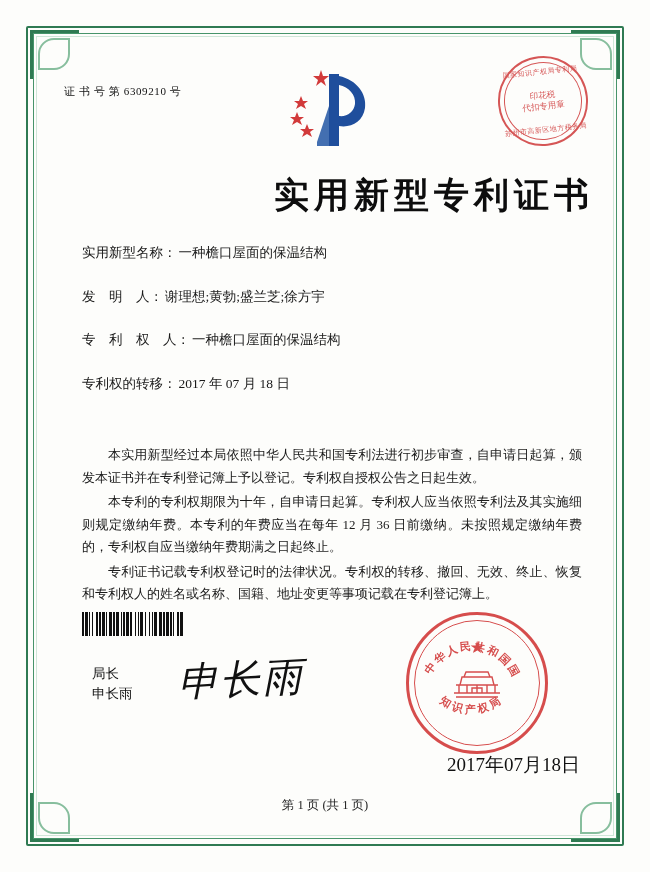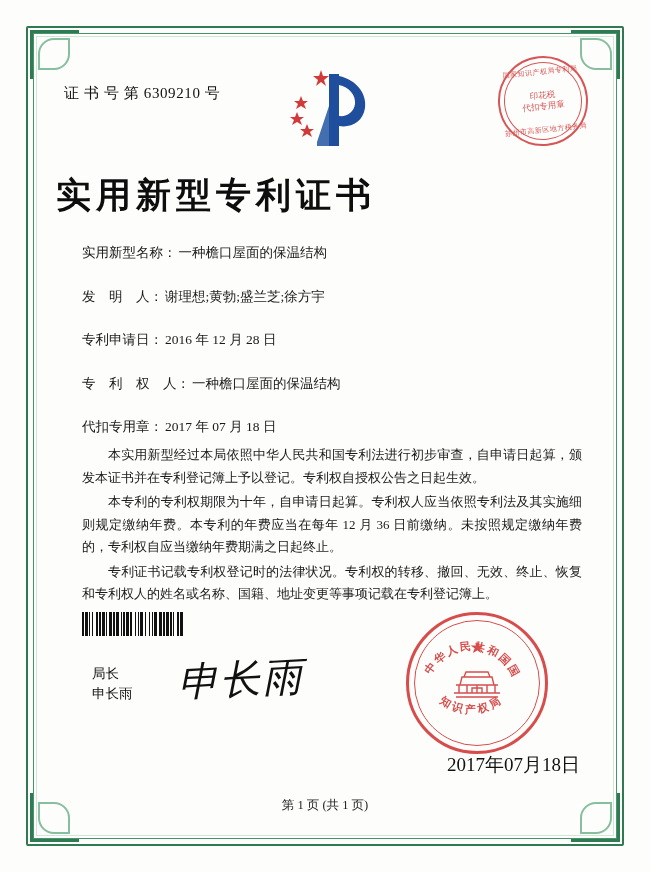--- a/index.html
+++ b/index.html
@@ -77,21 +77,21 @@
     left: 56px;
     top: 52px;
     right: 56px;
     bottom: 52px;
   }
 
   .cert-number {
     position: absolute;
     left: 8px;
     top: 32px;
-    font-size: 15px;
+    font-size: 11px;
     letter-spacing: .6px;
     color: #111;
     white-space: nowrap;
   }
 
   
   .logo {
     position: absolute;
     left: 50%;
     top: 14px;
@@ -144,21 +144,21 @@
     line-height: 11px;
     font-family: "DejaVu Sans", sans-serif;
   }
 
   
   .title {
     position: absolute;
     left: 0;
     right: 0;
     top: 120px;
-    text-align: left;
+    text-align: right;
     font-size: 35px;
     font-weight: bold;
     letter-spacing: 5px;
     color: #0d0d0d;
     font-family: "DejaVu Sans", "Liberation Sans", sans-serif;
   }
 
   
   .fields {
     position: absolute;
@@ -342,29 +342,25 @@
     <div class="fields">
       <div class="field-row">
         <span class="field-label">实用新型名称：</span>
         <span class="field-value">一种檐口屋面的保温结构</span>
       </div>
       <div class="field-row">
         <span class="field-label">发　明　人：</span>
         <span class="field-value">谢理想;黄勃;盛兰芝;徐方宇</span>
       </div>
       <div class="field-row">
-        <span class="field-label">专利申请日：</span>
-        <span class="field-value">2016 年 12 月 28 日</span>
-      </div>
-      <div class="field-row">
         <span class="field-label">专　利　权　人：</span>
         <span class="field-value">一种檐口屋面的保温结构</span>
       </div>
       <div class="field-row">
-        <span class="field-label">代扣专用章：</span>
+        <span class="field-label">专利权的转移：</span>
         <span class="field-value">2017 年 07 月 18 日</span>
       </div>
     </div>
 
     <div class="body-text">
       <p>本实用新型经过本局依照中华人民共和国专利法进行初步审查，自申请日起算，颁发本证书并在专利登记簿上予以登记。专利权自授权公告之日起生效。</p>
       <p>本专利的专利权期限为十年，自申请日起算。专利权人应当依照专利法及其实施细则规定缴纳年费。本专利的年费应当在每年 12 月 36 日前缴纳。未按照规定缴纳年费的，专利权自应当缴纳年费期满之日起终止。</p>
       <p>专利证书记载专利权登记时的法律状况。专利权的转移、撤回、无效、终止、恢复和专利权人的姓名或名称、国籍、地址变更等事项记载在专利登记簿上。</p>
     </div>
 

